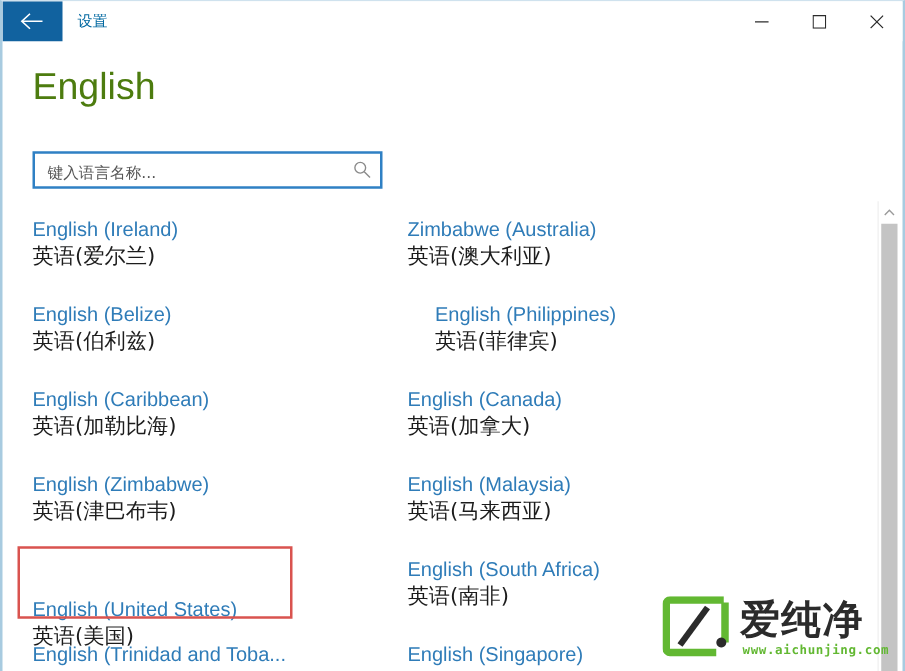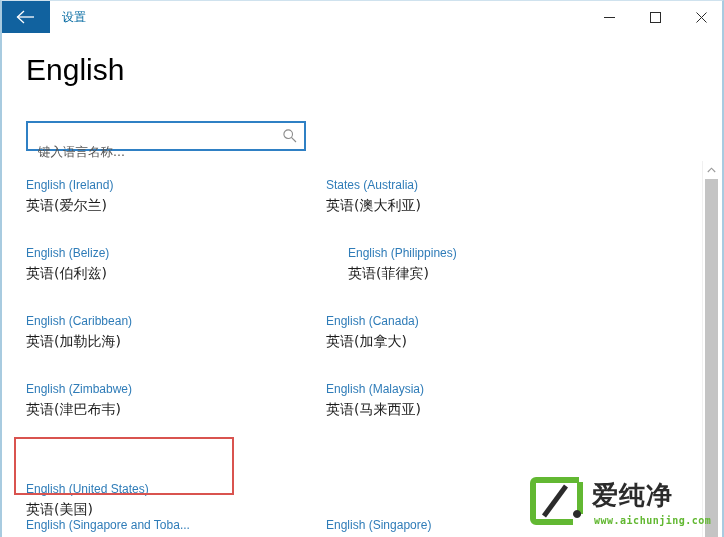--- a/index.html
+++ b/index.html
@@ -66,21 +66,21 @@
   #btn-max  { right: 48px; }
   #btn-close{ right: 2px; }
 
   
   #page-title {
     position: absolute;
     left: 24px;
     top: 52px;
     font-size: 30px;
     font-weight: 300;
-    color: #000000;
+    color: #4d7c0f;
     letter-spacing: 0px;
     font-family: "Liberation Sans", "DejaVu Sans", sans-serif;
   }
 
   #search-box {
     position: absolute;
     left: 24px;
     top: 120px;
     width: 280px;
     height: 30px;
@@ -93,21 +93,20 @@
     left: 8px;
     top: 0;
     width: 240px;
     height: 26px;
     border: none;
     outline: none;
     background: transparent;
     font-size: 12.5px;
     color: #444444;
     font-family: "DejaVu Sans", "Liberation Sans", sans-serif;
-    margin-top: 14px;
   }
   #search-input::placeholder { color: #555555; opacity: 1; }
   #search-icon {
     position: absolute;
     right: 6px;
     top: 5px;
     width: 16px;
     height: 16px;
     cursor: pointer;
   }
@@ -119,29 +118,29 @@
     top: 160px;
     width: 700px;
     height: 377px;
     overflow: hidden;
   }
   .lang-item {
     position: absolute;
     cursor: pointer;
   }
   .lang-en {
-    font-size: 12px;
+    font-size: 16px;
     color: #2f7cb8;
     font-family: "Liberation Sans", "DejaVu Sans", sans-serif;
     font-weight: 400;
     white-space: nowrap;
     line-height: 20px;
   }
   .lang-cn {
-    font-size: 14px;
+    font-size: 17px;
     color: #1c1c1c;
     font-family: "DejaVu Sans", "Liberation Sans", sans-serif;
     white-space: nowrap;
     line-height: 17px;
     margin-top: 2px;
   }
 
   
   #highlight-box {
     position: absolute;
@@ -187,21 +186,21 @@
     left: 528px;
     top: 476px;
     width: 186px;
     height: 56px;
     pointer-events: none;
   }
   #wm-text {
     position: absolute;
     left: 62px;
     top: 0px;
-    font-size: 26px;
+    font-size: 32px;
     font-weight: bold;
     color: #2b2b2b;
     font-family: "DejaVu Sans", "Liberation Sans", sans-serif;
     letter-spacing: 1px;
     line-height: 36px;
   }
   #wm-url {
     position: absolute;
     left: 64px;
     top: 38px;
@@ -273,39 +272,43 @@
     </div>
     <div class="lang-item" style="left:24px; top:218px;">
       <div class="lang-en">English (Zimbabwe)</div>
       <div class="lang-cn">英语(津巴布韦)</div>
     </div>
     <div class="lang-item" style="left:24px; top:286px;margin-top:32px;">
       <div class="lang-en">English (United States)</div>
       <div class="lang-cn">英语(美国)</div>
     </div>
     <div class="lang-item" style="left:24px; top:354px;">
-      <div class="lang-en">English (Singapore and Toba...</div>
+      <div class="lang-en">English (Trinidad and Toba...</div>
       <div class="lang-cn"></div>
     </div>
 
     <div class="lang-item" style="left:324px; top:14px;">
-      <div class="lang-en">States (Australia)</div>
+      <div class="lang-en">Zimbabwe (Australia)</div>
       <div class="lang-cn">英语(澳大利亚)</div>
     </div>
     <div class="lang-item" style="left:324px; top:82px;margin-left:22px;">
       <div class="lang-en">English (Philippines)</div>
       <div class="lang-cn">英语(菲律宾)</div>
     </div>
     <div class="lang-item" style="left:324px; top:218px;">
       <div class="lang-en">English (Malaysia)</div>
       <div class="lang-cn">英语(马来西亚)</div>
     </div>
     <div class="lang-item" style="left:324px; top:150px;">
       <div class="lang-en">English (Canada)</div>
       <div class="lang-cn">英语(加拿大)</div>
+    </div>
+    <div class="lang-item" style="left:324px; top:286px;">
+      <div class="lang-en">English (South Africa)</div>
+      <div class="lang-cn">英语(南非)</div>
     </div>
     <div class="lang-item" style="left:324px; top:354px;">
       <div class="lang-en">English (Singapore)</div>
       <div class="lang-cn"></div>
     </div>
   </div>
 
   <div id="highlight-box"></div>
 
   <div id="scrollbar">

